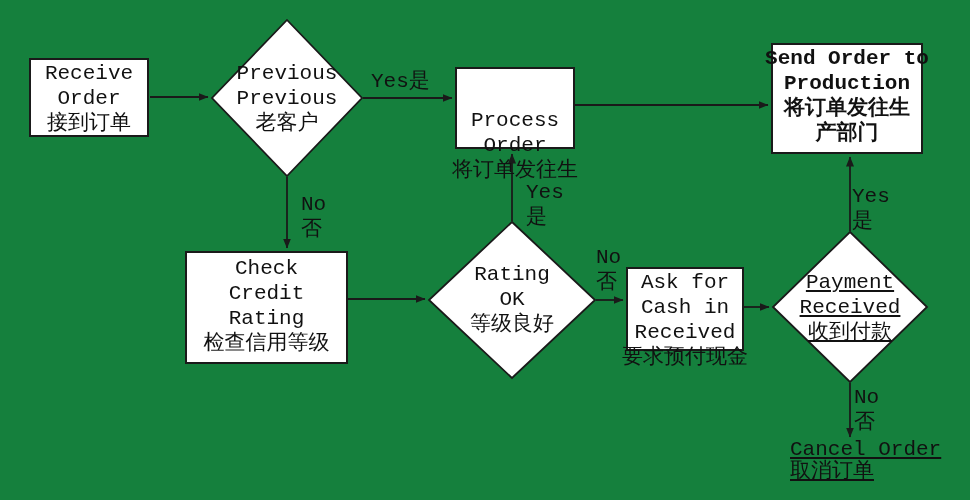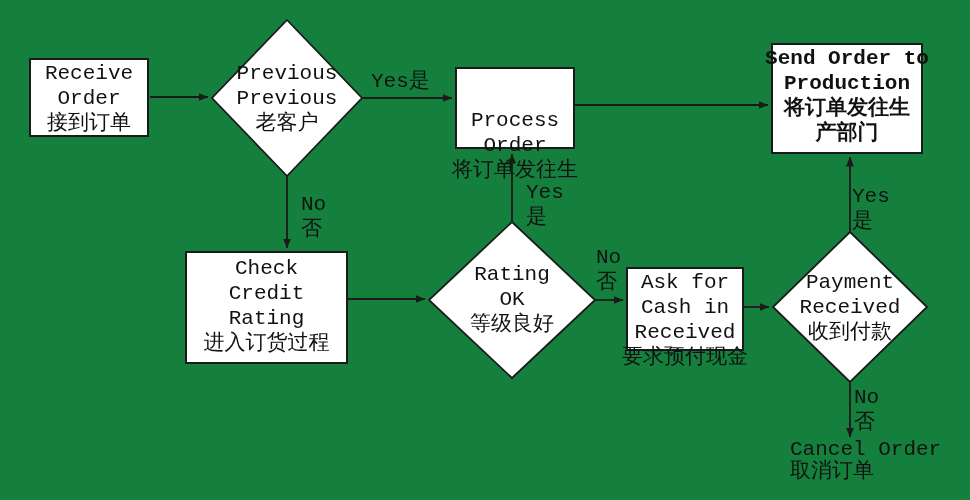--- a/index.html
+++ b/index.html
@@ -85,43 +85,43 @@
     <div>Send Order to</div>
     <div>Production</div>
     <div>将订单发往生</div>
     <div>产部门</div>
   </div>
 
   <div class="txt" style="left:186px; top:256px; width:161px;">
     <div>Check</div>
     <div>Credit</div>
     <div>Rating</div>
-    <div>进入订货过程</div>
+    <div>检查信用等级</div>
   </div>
 
   <div class="txt" style="left:422px; top:262px; width:180px;">
     <div>Rating</div>
     <div>OK</div>
     <div>等级良好</div>
   </div>
 
   <div class="txt" style="left:585px; top:270px; width:200px;text-align:center;">
     <div>Ask for</div>
     <div>Cash in</div>
     <div>Received</div>
     <div>要求预付现金</div>
   </div>
 
-  <div class="txt" style="left:760px; top:270px; width:180px;">
+  <div class="txt" style="left:760px; top:270px; width:180px;text-decoration:underline;">
     <div>Payment</div>
     <div>Received</div>
     <div>收到付款</div>
   </div>
 
-  <div class="txt txt-left" style="left:790px; top:439px;">
+  <div class="txt txt-left" style="left:790px; top:439px;text-decoration:underline;">
     <div>Cancel Order</div>
     <div>取消订单</div>
   </div>
 
   <div class="edge-label" style="left:371px; top:53px;margin-top:16px;">
     <div>Yes是</div>
   </div>
 
   <div class="edge-label" style="left:301px; top:192px;">
     <div>No</div>

